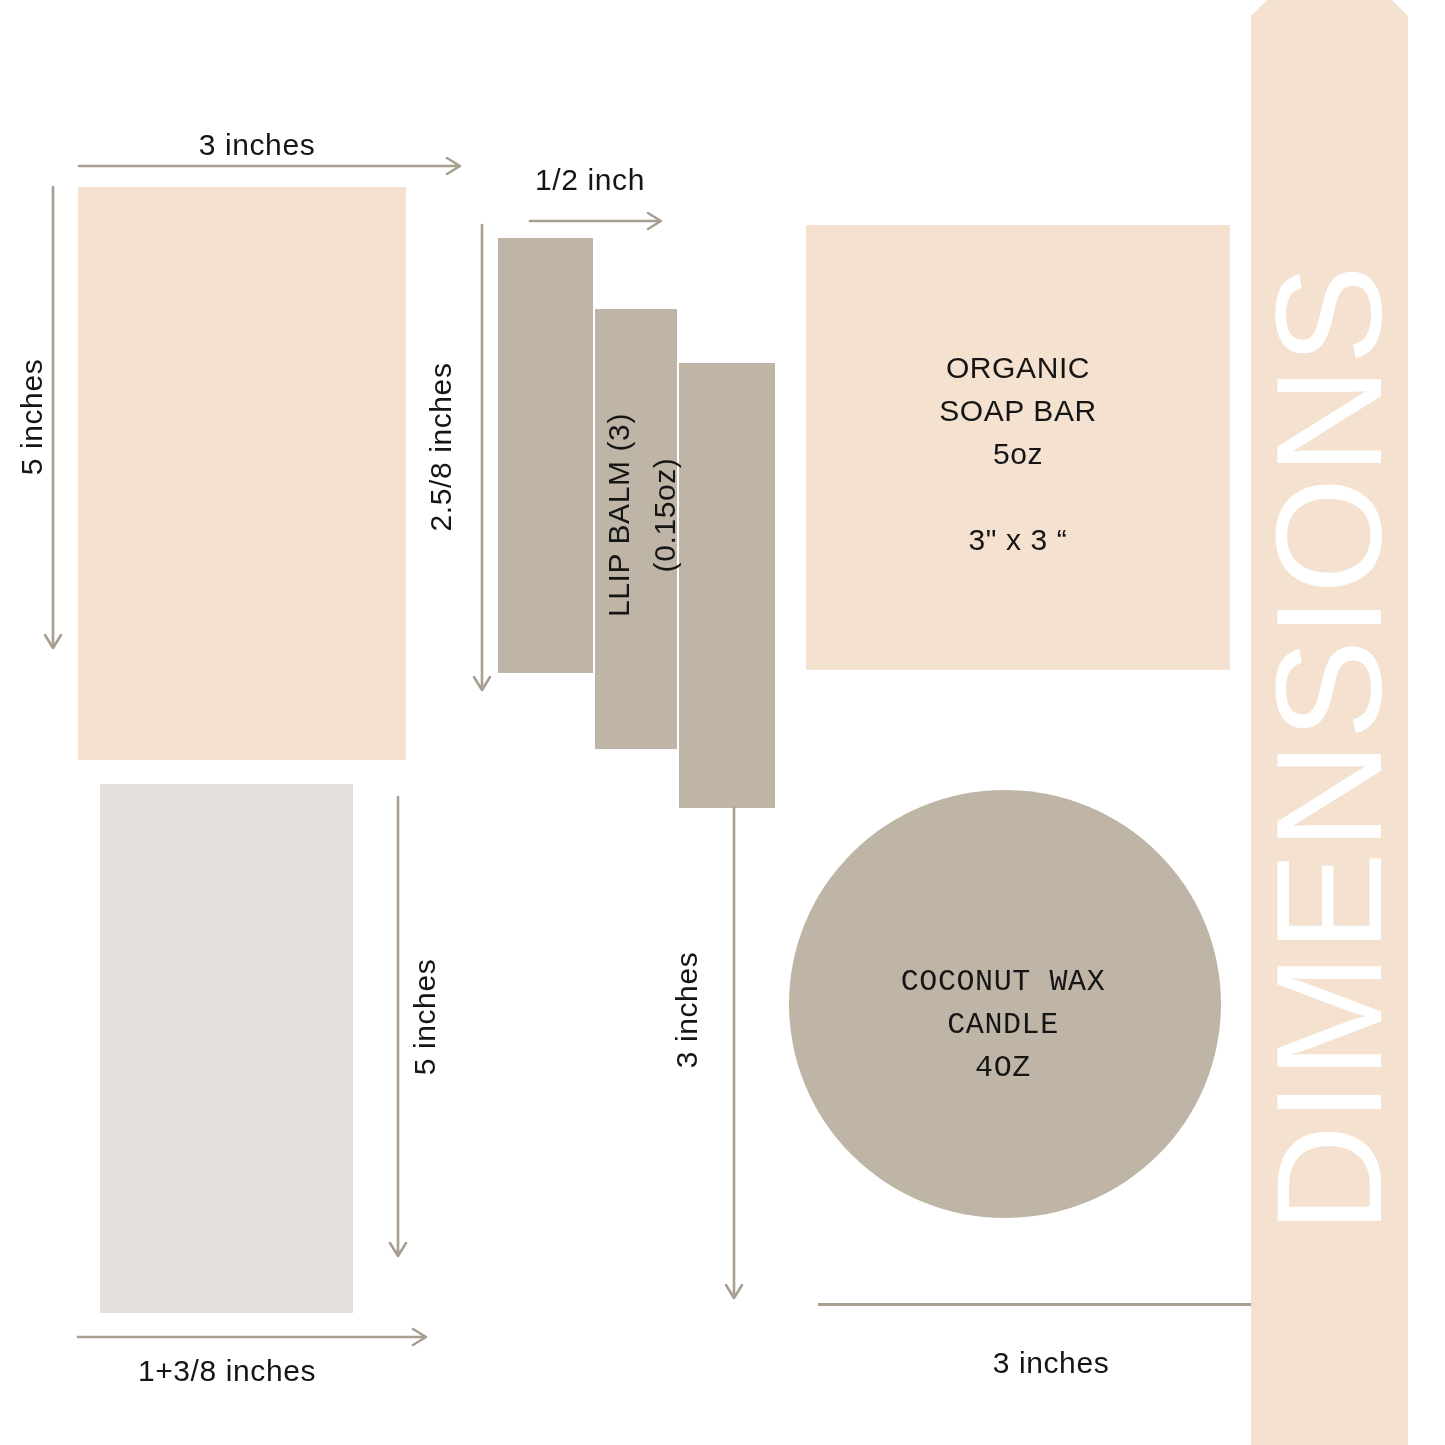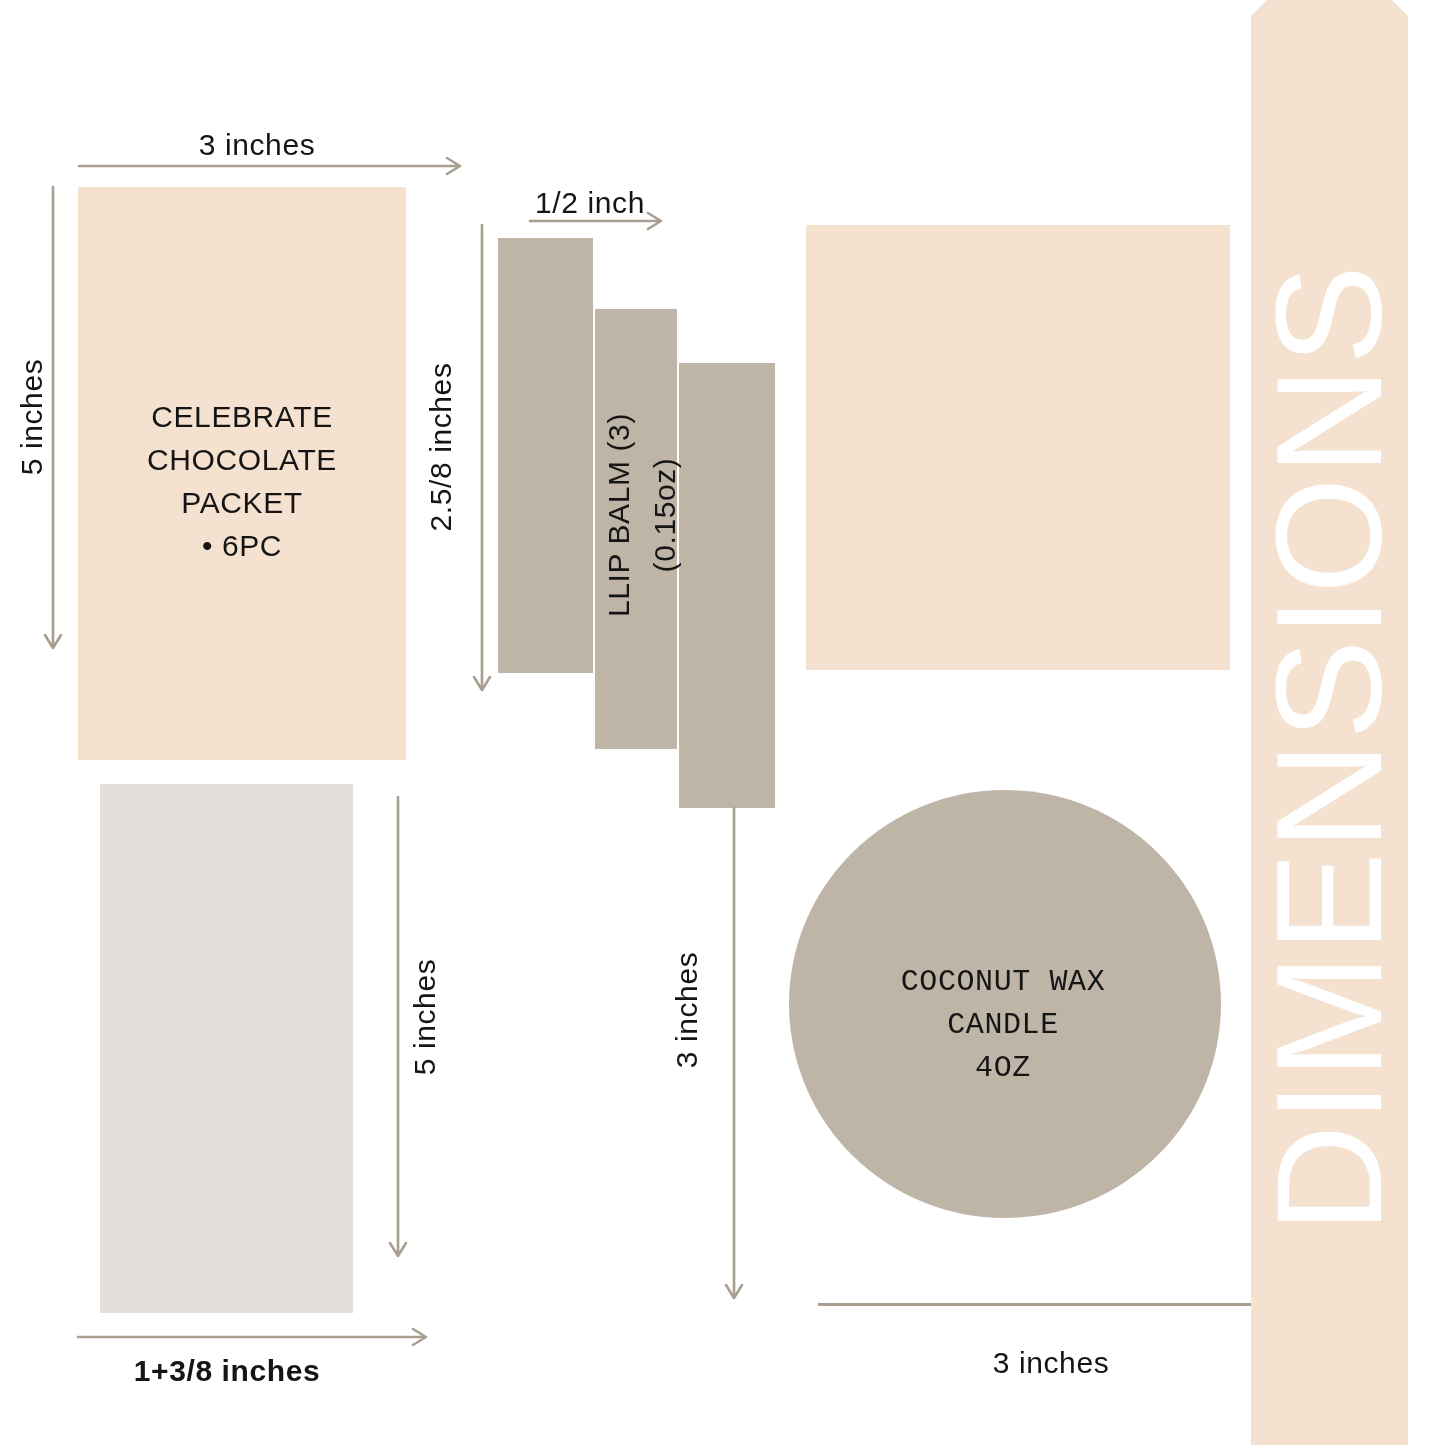--- a/index.html
+++ b/index.html
@@ -49,37 +49,38 @@
   <div class="shape rect-grey" style="left:100px;top:784px;width:253px;height:529px;"></div>
   <div class="shape rect-taupe" style="left:498px;top:238px;width:95px;height:435px;"></div>
   <div class="shape rect-taupe" style="left:595px;top:309px;width:82px;height:440px;"></div>
   <div class="shape rect-taupe" style="left:679px;top:363px;width:96px;height:445px;"></div>
   <div class="shape rect-peach" style="left:806px;top:225px;width:424px;height:445px;"></div>
   <div class="shape circle" style="left:789px;top:790px;width:432px;height:428px;"></div>
 
   <div id="banner"></div>
   <div id="banner-text">DIMENSIONS</div>
 
-  <div class="label" style="left:242px;top:481px;">CELEBRATE
-CHOCOLATE
-PACKET
-• 6PC</div>
   <div class="label rot2" style="left:642px;top:515px;text-align:center;">LLIP BALM (3)
 (0.15oz)</div>
+  <div class="label" style="left:1018px;top:453px;">ORGANIC
+SOAP BAR
+5oz
+
+3" x 3 “</div>
   <div class="label" style="left:1003px;top:1025px;font-family:Liberation Mono, monospace;">COCONUT WAX
 CANDLE
 4OZ</div>
 
   <div class="label" style="left:257px;top:144px;">3 inches</div>
-  <div class="label" style="left:590px;top:179px;margin-top:23px;">1/2 inch</div>
+  <div class="label" style="left:590px;top:179px;">1/2 inch</div>
   <div class="label rot" style="left:31px;top:417px;">5 inches</div>
   <div class="label rot" style="left:440px;top:447px;">2.5/8 inches</div>
   <div class="label rot" style="left:424px;top:1017px;">5 inches</div>
   <div class="label rot" style="left:686px;top:1010px;">3 inches</div>
-  <div class="label" style="left:227px;top:1370px;font-weight:bold;">1+3/8 inches</div>
+  <div class="label" style="left:227px;top:1370px;">1+3/8 inches</div>
   <div class="label" style="left:1051px;top:1362px;">3 inches</div>
 
   <svg class="arr" style="left:79px;top:154px;" width="383" height="24">
     <path d="M0,12 H381 M368,4 L381,12 L368,20"></path>
   </svg>
   <svg class="arr" style="left:530px;top:209px;" width="133" height="24">
     <path d="M0,12 H131 M118,4 L131,12 L118,20"></path>
   </svg>
   <svg class="arr" style="left:41px;top:187px;" width="24" height="463">
     <path d="M12,0 V461 M4,448 L12,461 L20,448"></path>

